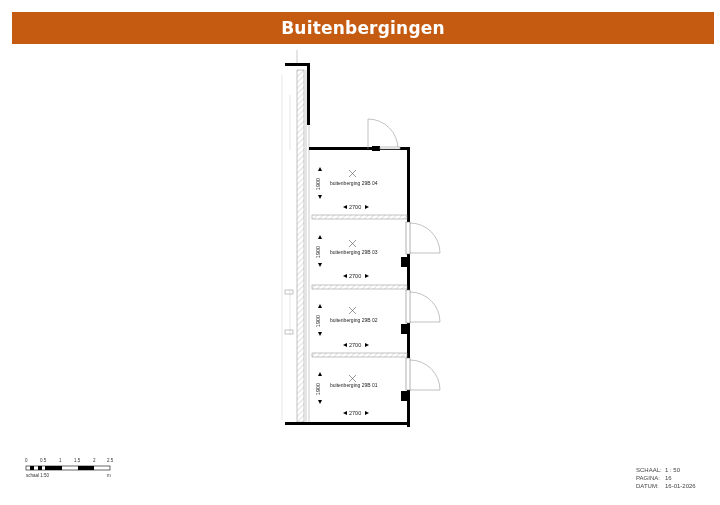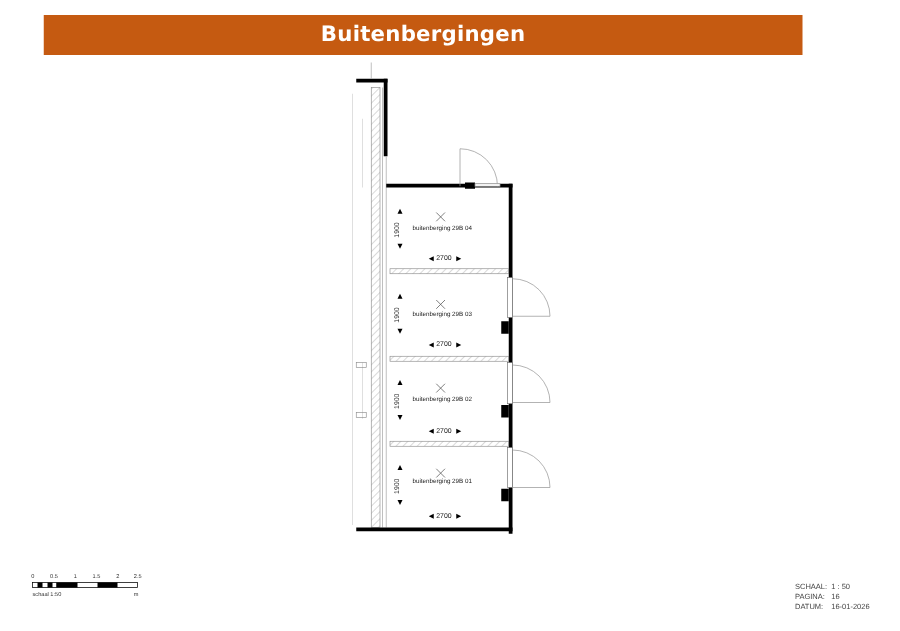--- a/index.html
+++ b/index.html
@@ -1,17 +1,17 @@
 <!DOCTYPE html>
 <html><head>
 <meta charset="utf-8">
 <style>
   html,body{margin:0;padding:0;background:#fff;}
   body{width:720px;height:505px;position:relative;overflow:hidden;font-family:"Liberation Sans",sans-serif;}
-  .banner{position:absolute;left:35px;top:12px;width:607px;height:32px;background:#c55a11;display:flex;align-items:center;justify-content:center;}
+  .banner{position:absolute;left:12px;top:12px;width:702px;height:32px;background:#c55a11;display:flex;align-items:center;justify-content:center;}
   .banner-title{color:#fff;font-family:"DejaVu Sans",sans-serif;font-weight:bold;font-size:17px;letter-spacing:0.2px;}
   .plan{position:absolute;left:0;top:0;width:720px;height:505px;}
   .lbl{position:absolute;font-size:5px;color:#222;white-space:nowrap;}
   .dimv{position:absolute;font-size:5.5px;color:#222;transform:rotate(-90deg);transform-origin:center;white-space:nowrap;}
   .dimh{position:absolute;font-size:5.5px;color:#222;white-space:nowrap;}
   .sb-note{position:absolute;font-size:4.5px;color:#333;white-space:nowrap;}
   .meta{position:absolute;left:636px;top:466px;font-size:6px;color:#444;line-height:8px;}
   .meta .row{display:flex;}
   .meta .k{width:29px;}
 </style>

